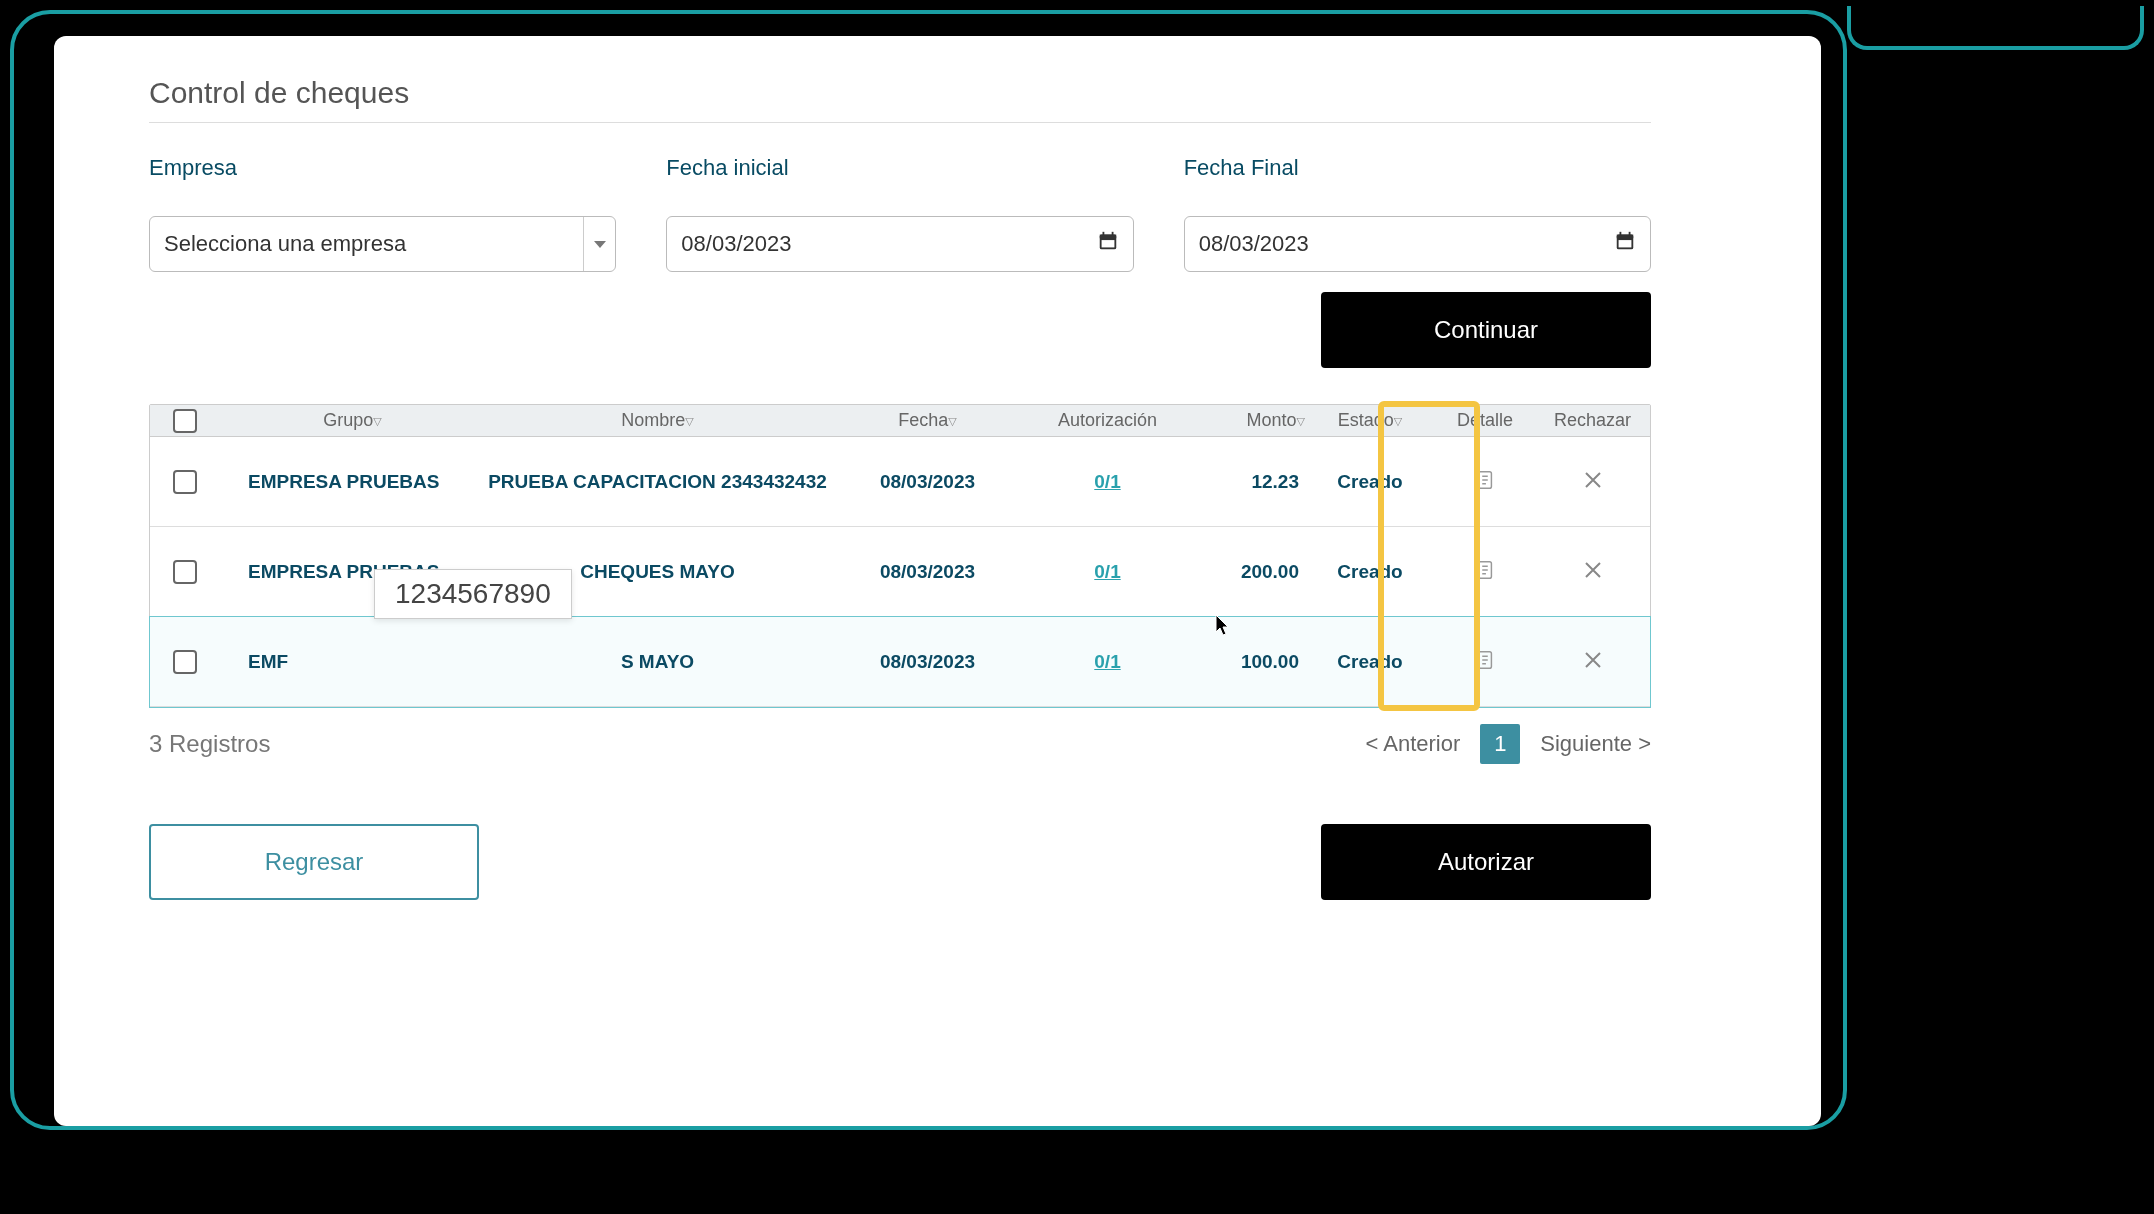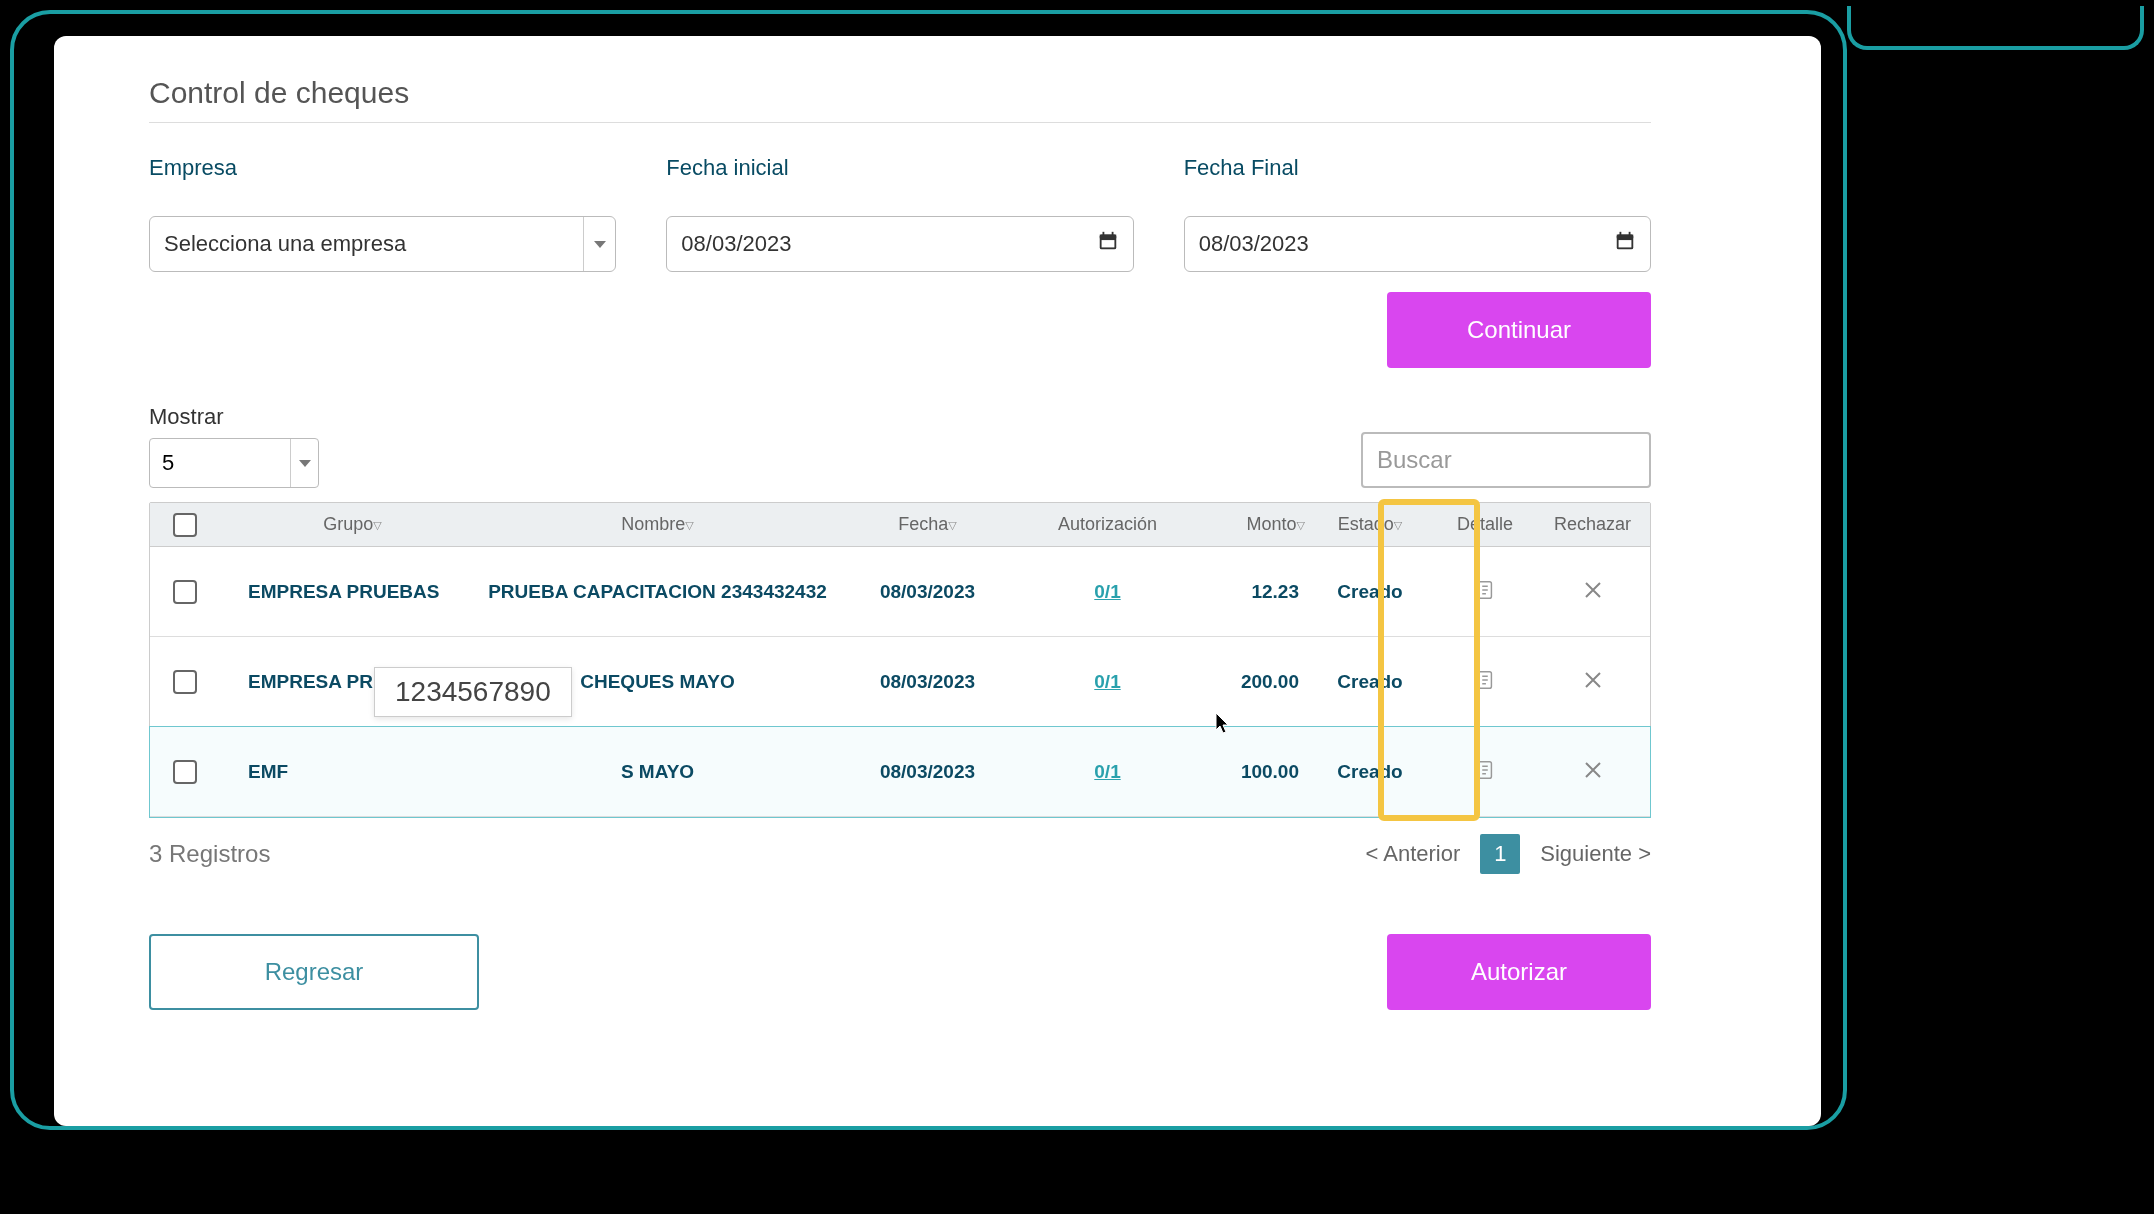--- a/index.html
+++ b/index.html
@@ -91,24 +91,24 @@
   .btn {
     display: inline-flex;
     align-items: center;
     justify-content: center;
     font-size: 24px;
     height: 76px;
     border-radius: 4px;
     cursor: pointer;
   }
   .btn-primary {
-    background: #d946ef;
+    background: #000000;
     color: #fff;
     border: none;
-    width: 264px;
+    width: 330px;
   }
   .btn-outline {
     background: #fff;
     color: #3d8fa1;
     border: 2px solid #3d8fa1;
     width: 330px;
   }
   .show-row {
     display: flex;
     justify-content: space-between;
@@ -139,21 +139,21 @@
   }
   .table {
     border: 1px solid #ccc;
     border-radius: 2px;
     position: relative;
   }
   .thead {
     display: flex;
     background: #eceff1;
     border-bottom: 1px solid #ccc;
-    height: 44px;
+    height: 32px;
     align-items: center;
     font-size: 18px;
     color: #666;
   }
   .col-check { width: 70px; display:flex; justify-content:center;}
   .col-grupo { width: 265px; text-align:center;}
   .col-nombre { width: 345px; text-align:center;}
   .col-fecha { width: 195px; text-align:center;}
   .col-auth { width: 165px; text-align:center;}
   .col-monto { width: 115px; text-align:right;}
@@ -287,34 +287,20 @@
               </svg>
           </span>
         </div>
       </div>
     </div>
 
     <div class="actions-row">
       <div class="btn btn-primary">Continuar</div>
     </div>
 
-    <div class="show-row">
-      <div class="show-left">
-        <div class="show-label">Mostrar</div>
-        <div class="show-select">
-          <span>5</span>
-          <span class="caret-box">
-              <span class="caret-down"></span>
-            </span>
-        </div>
-      </div>
-      <div class="search-box">
-        <span>Buscar</span>
-      </div>
-    </div>
 
     <div class="table-wrap">
       <div class="table">
         <div class="thead">
           <div class="col-check">
             <div class="checkbox"></div>
           </div>
           <div class="col-grupo"><span>Grupo</span><span class="sort-ic">▽</span></div>
           <div class="col-nombre"><span>Nombre</span><span class="sort-ic">▽</span></div>
           <div class="col-fecha"><span>Fecha</span><span class="sort-ic">▽</span></div>

